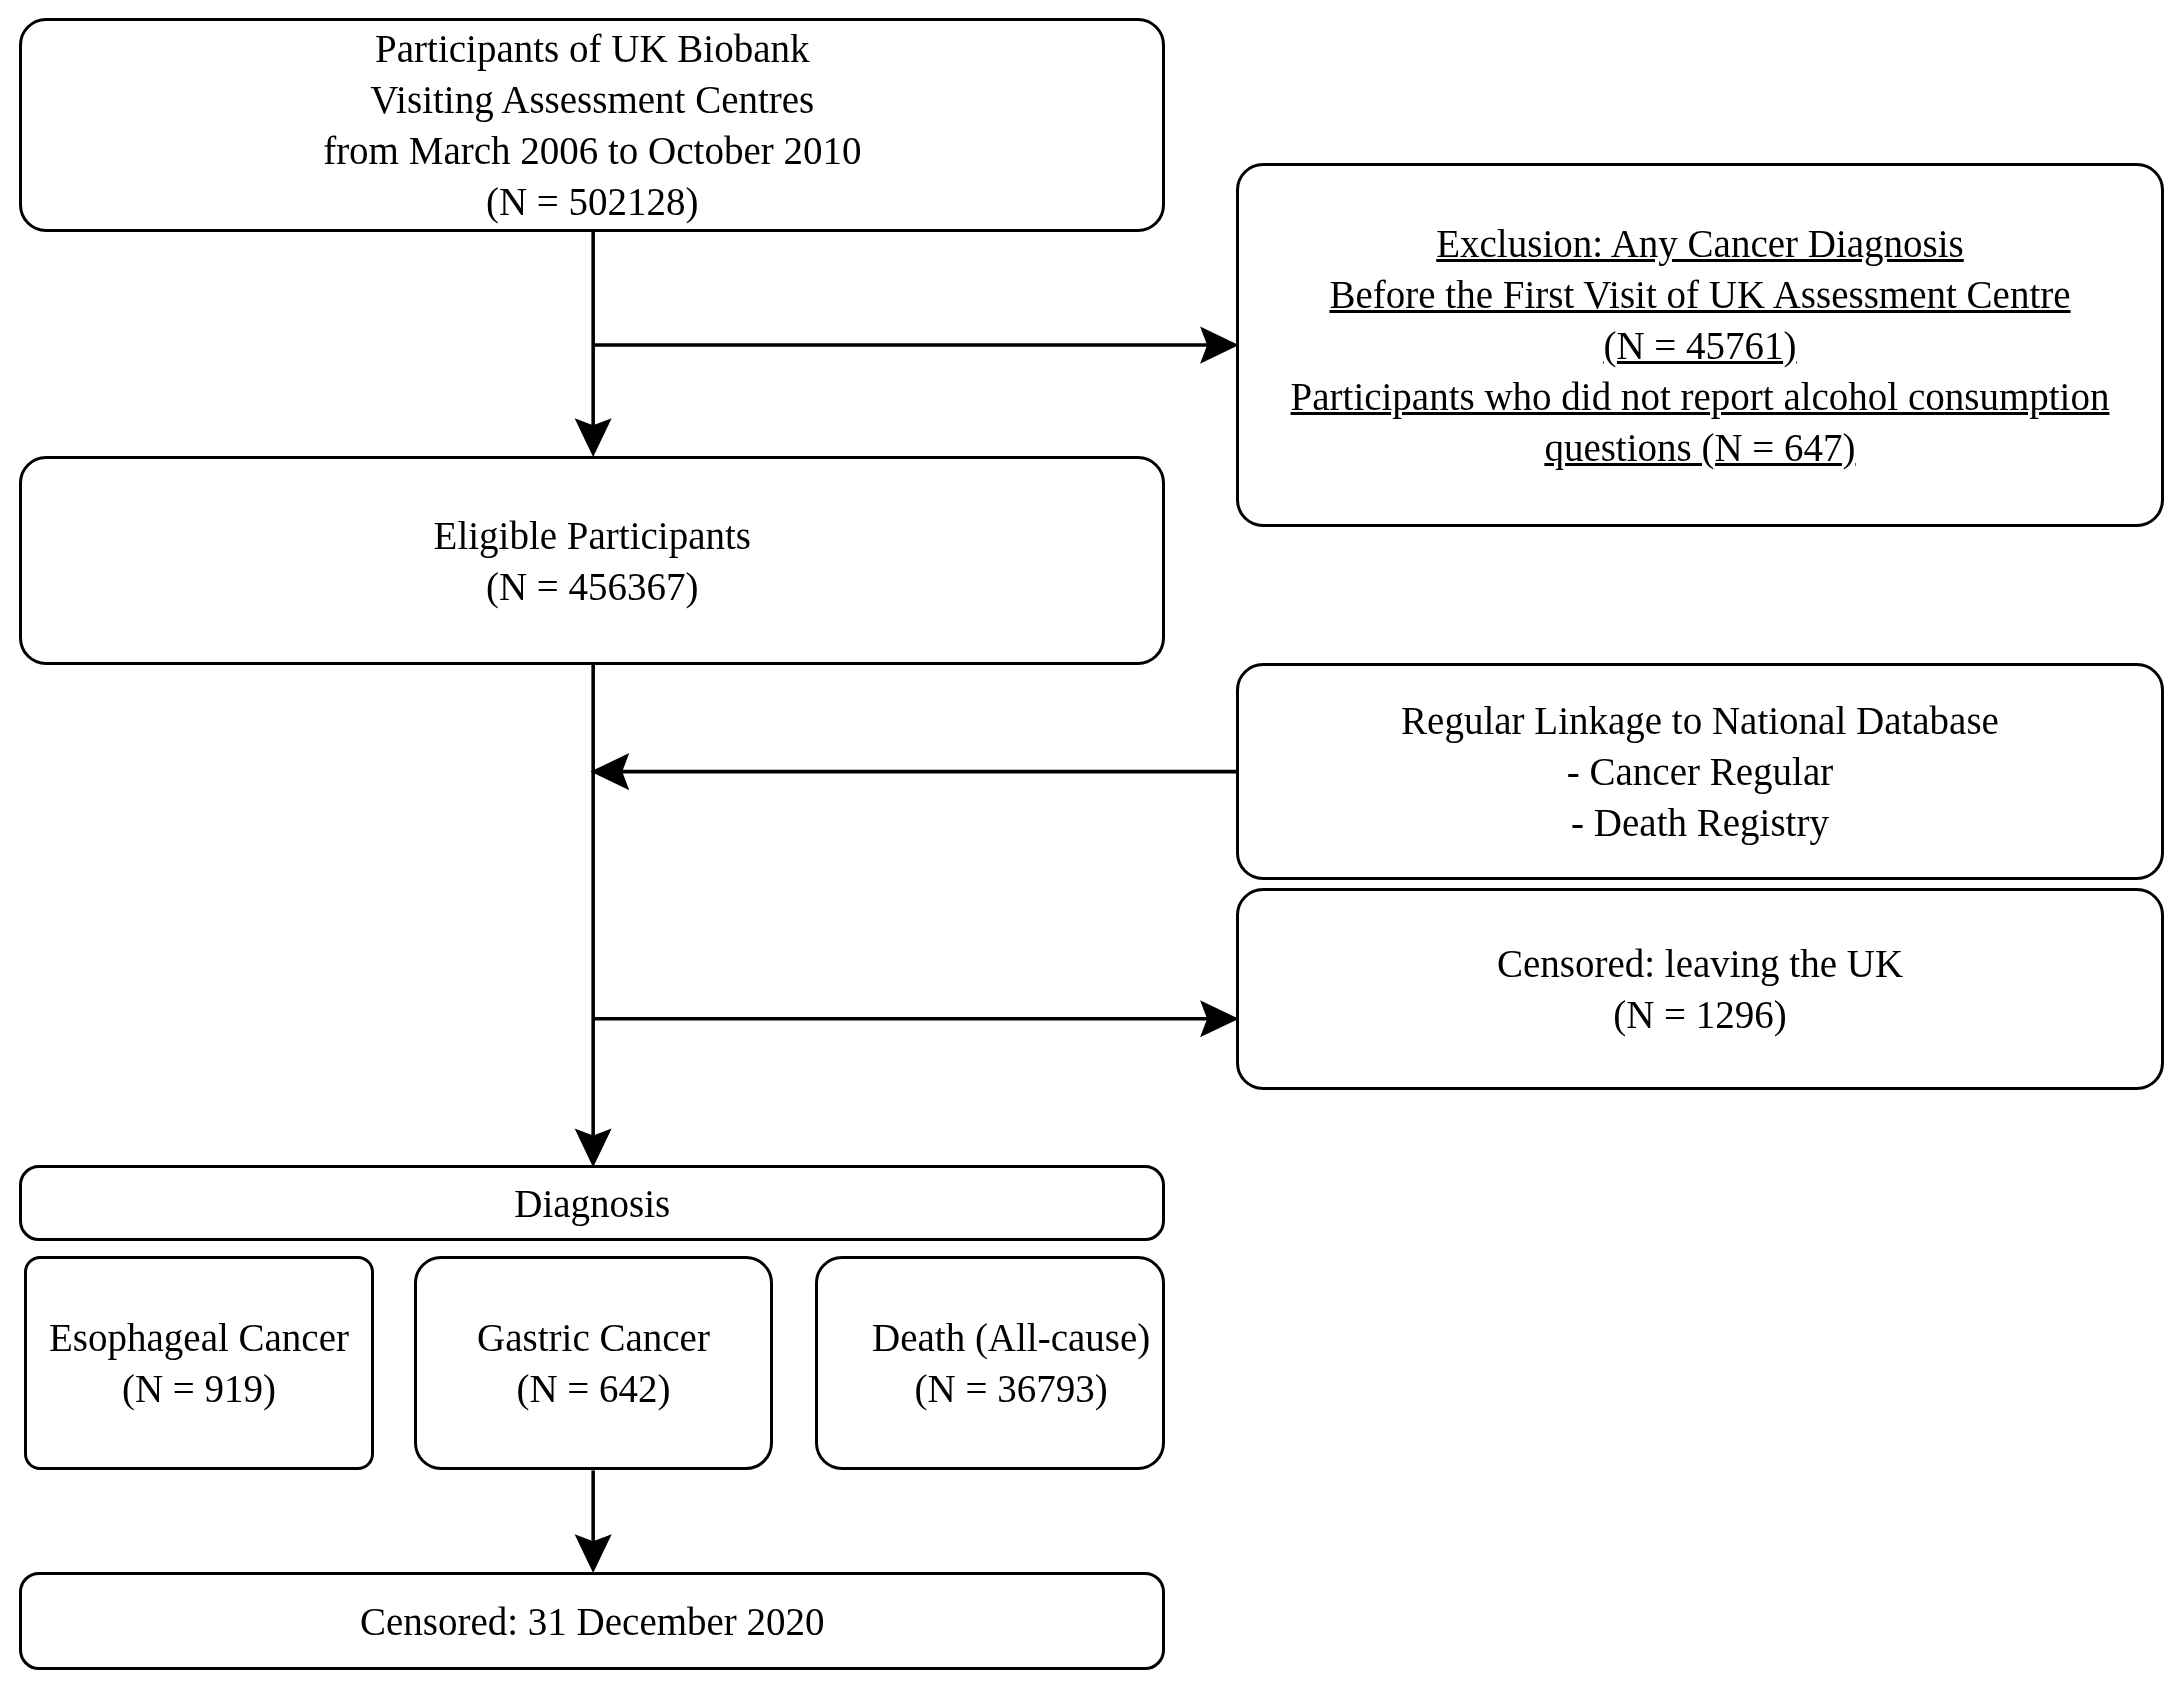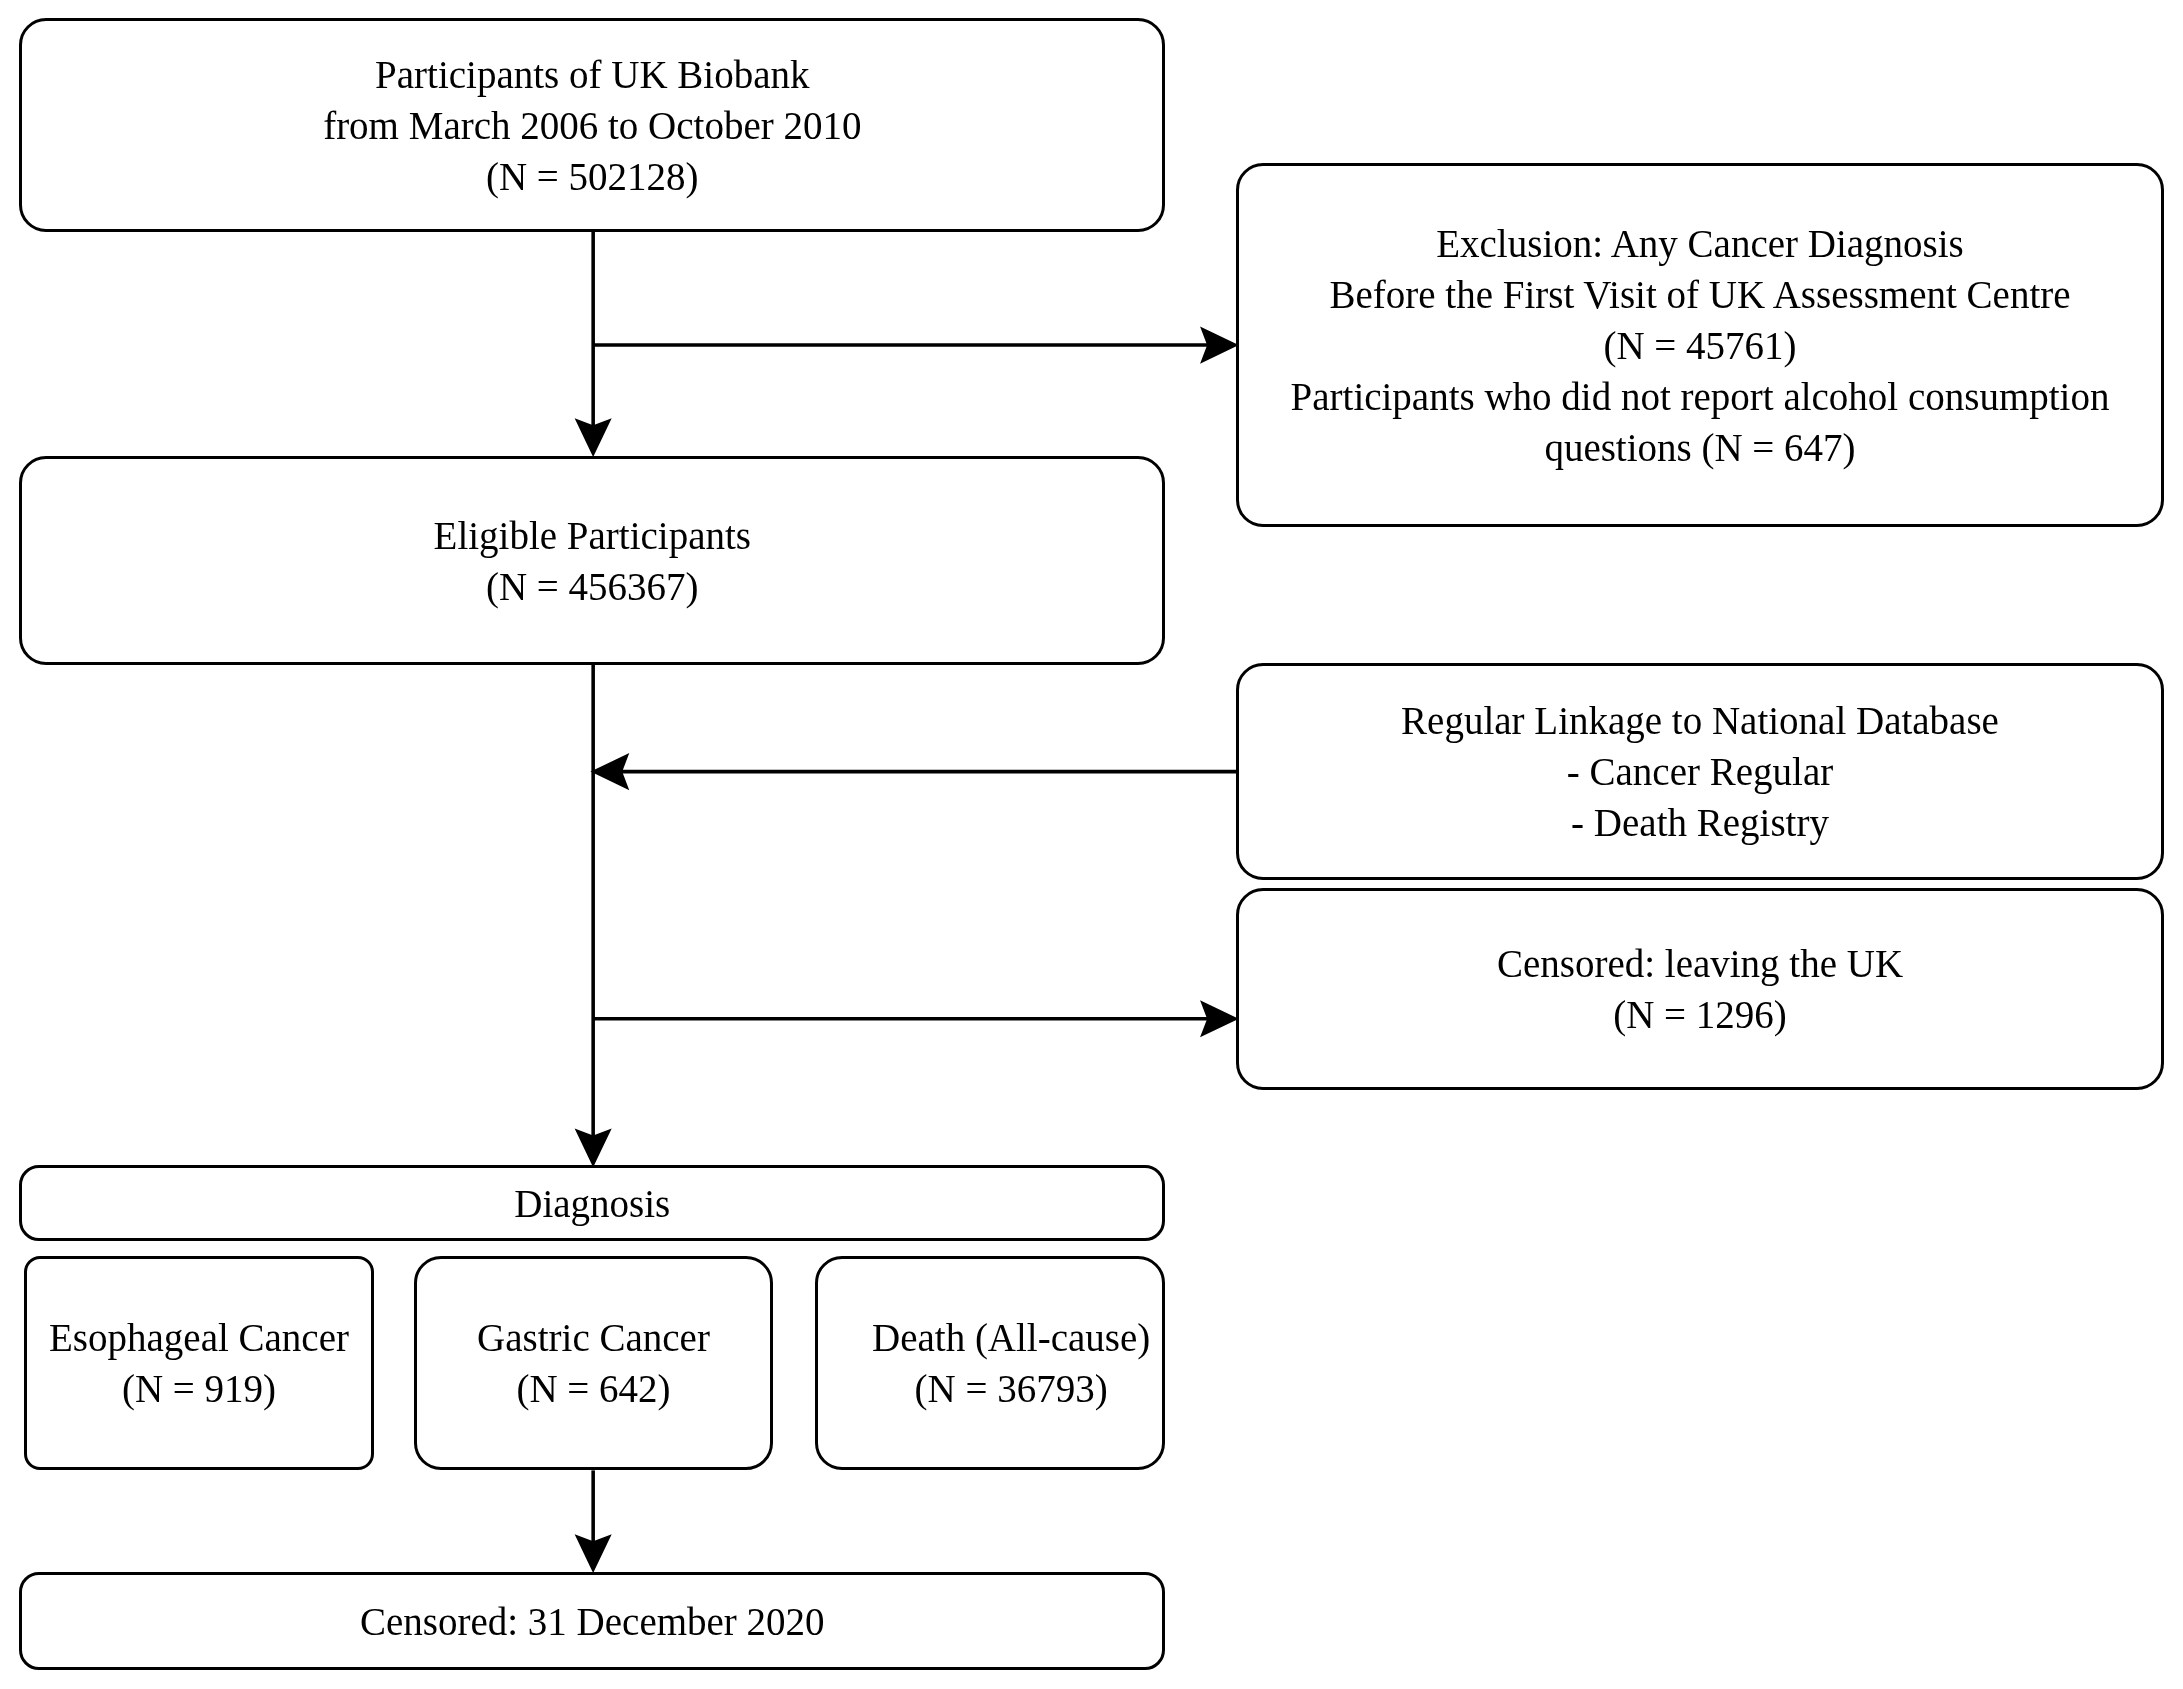--- a/index.html
+++ b/index.html
@@ -41,21 +41,21 @@
   
   #box-participants   { left: 19.3px;   top: 18px;   width: 1146px; height: 214px; }
   #box-eligible       { left: 19.3px;   top: 456px;  width: 1146px; height: 209px; }
   #box-endpoints      { left: 19.3px;   top: 1165px; width: 1146px; height: 76px; }
   #box-esophageal     { left: 24px;   top: 1256px; width: 350px;  height: 214px; border-radius: 16px; }
   #box-gastric        { left: 414px;  top: 1256px; width: 359px;  height: 214px; }
   #box-death          { left: 815px; top: 1256px; width: 350px;  height: 214px; padding-left: 48px; }
   #box-censored-2020  { left: 19.3px;   top: 1572px; width: 1146px; height: 98px; }
 
   
-  #box-exclusion      { left: 1236px; top: 163px;  width: 928px; height: 364px; }
+  #box-exclusion      { left: 1236px; top: 163px;  width: 928px; height: 364px; text-decoration: underline; }
   #box-linkage        { left: 1236px; top: 663px;  width: 928px; height: 217px; }
   #box-censored-uk    { left: 1236px; top: 888px; width: 928px; height: 202px; }
 </style>
 </head>
 <body>
 
 <div class="canvas">
 
   <svg class="arrow-layer" width="2183" height="1689" viewBox="0 0 3055 2364" xmlns="http://www.w3.org/2000/svg">
     <g stroke="#000" stroke-width="5" fill="#000">
@@ -79,20 +79,21 @@
       <path d="M1728,1426 L1684,1405 L1692,1426 L1684,1447 Z"></path>
     </g>
     <g stroke="#000" stroke-width="5" fill="#000">
       <line x1="830" y1="2058" x2="830" y2="2160"></line>
       <path d="M830,2196 L809,2152 L830,2160 L851,2152 Z"></path>
     </g>
   </svg>
 
   <div class="box" id="box-participants">
     <div class="ln">Participants of UK Biobank</div>
+    <div class="ln">Visiting Assessment Centres</div>
     <div class="ln">from March 2006 to October 2010</div>
     <div class="ln">(N = 502128)</div>
   </div>
 
   <div class="box" id="box-exclusion">
     <div class="ln">Exclusion: Any Cancer Diagnosis</div>
     <div class="ln">Before the First Visit of UK Assessment Centre</div>
     <div class="ln">(N = 45761)</div>
     <div class="ln">Participants who did not report alcohol consumption</div>
     <div class="ln">questions (N = 647)</div>

